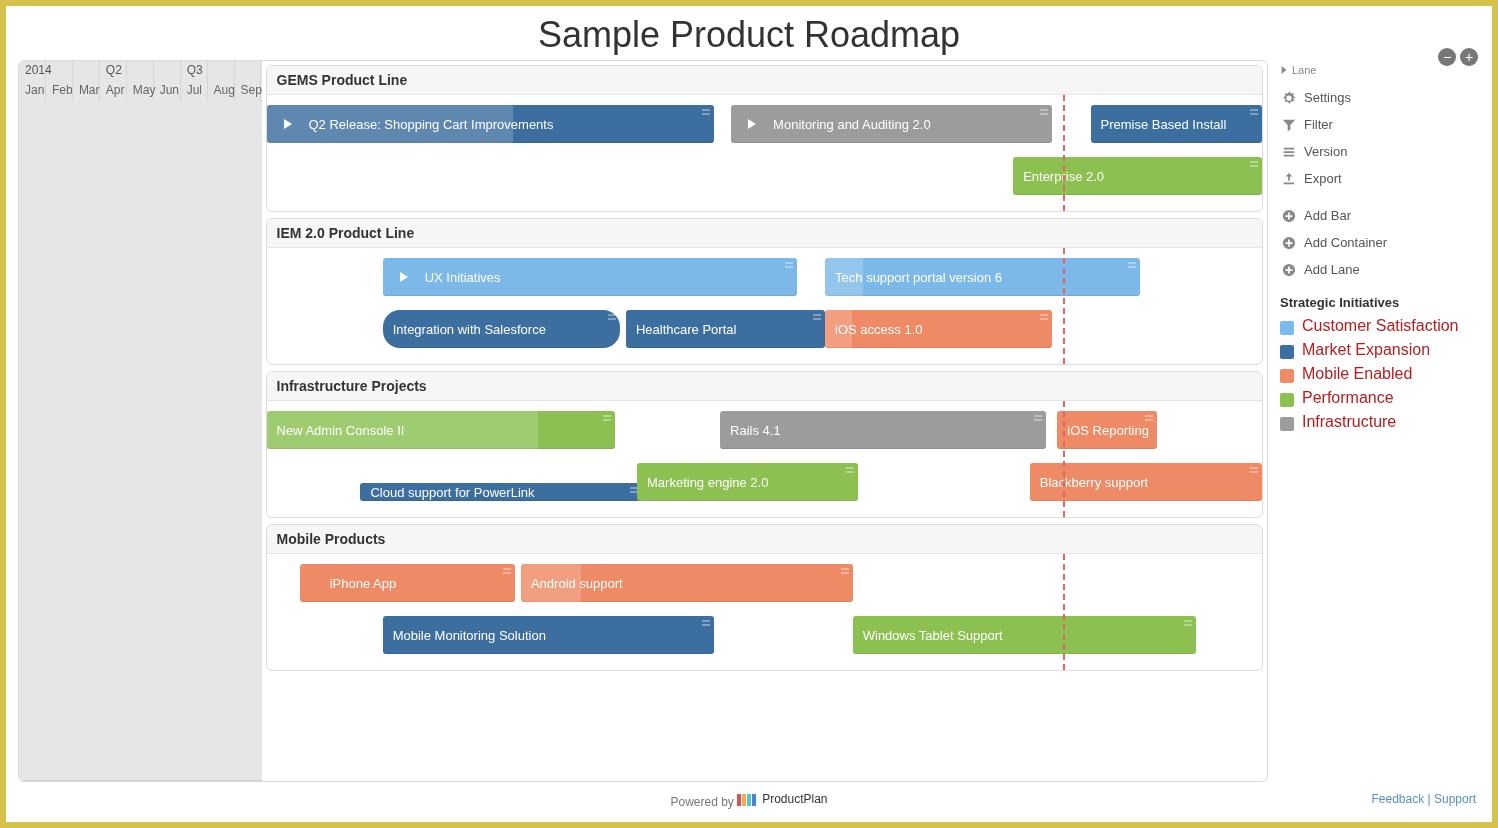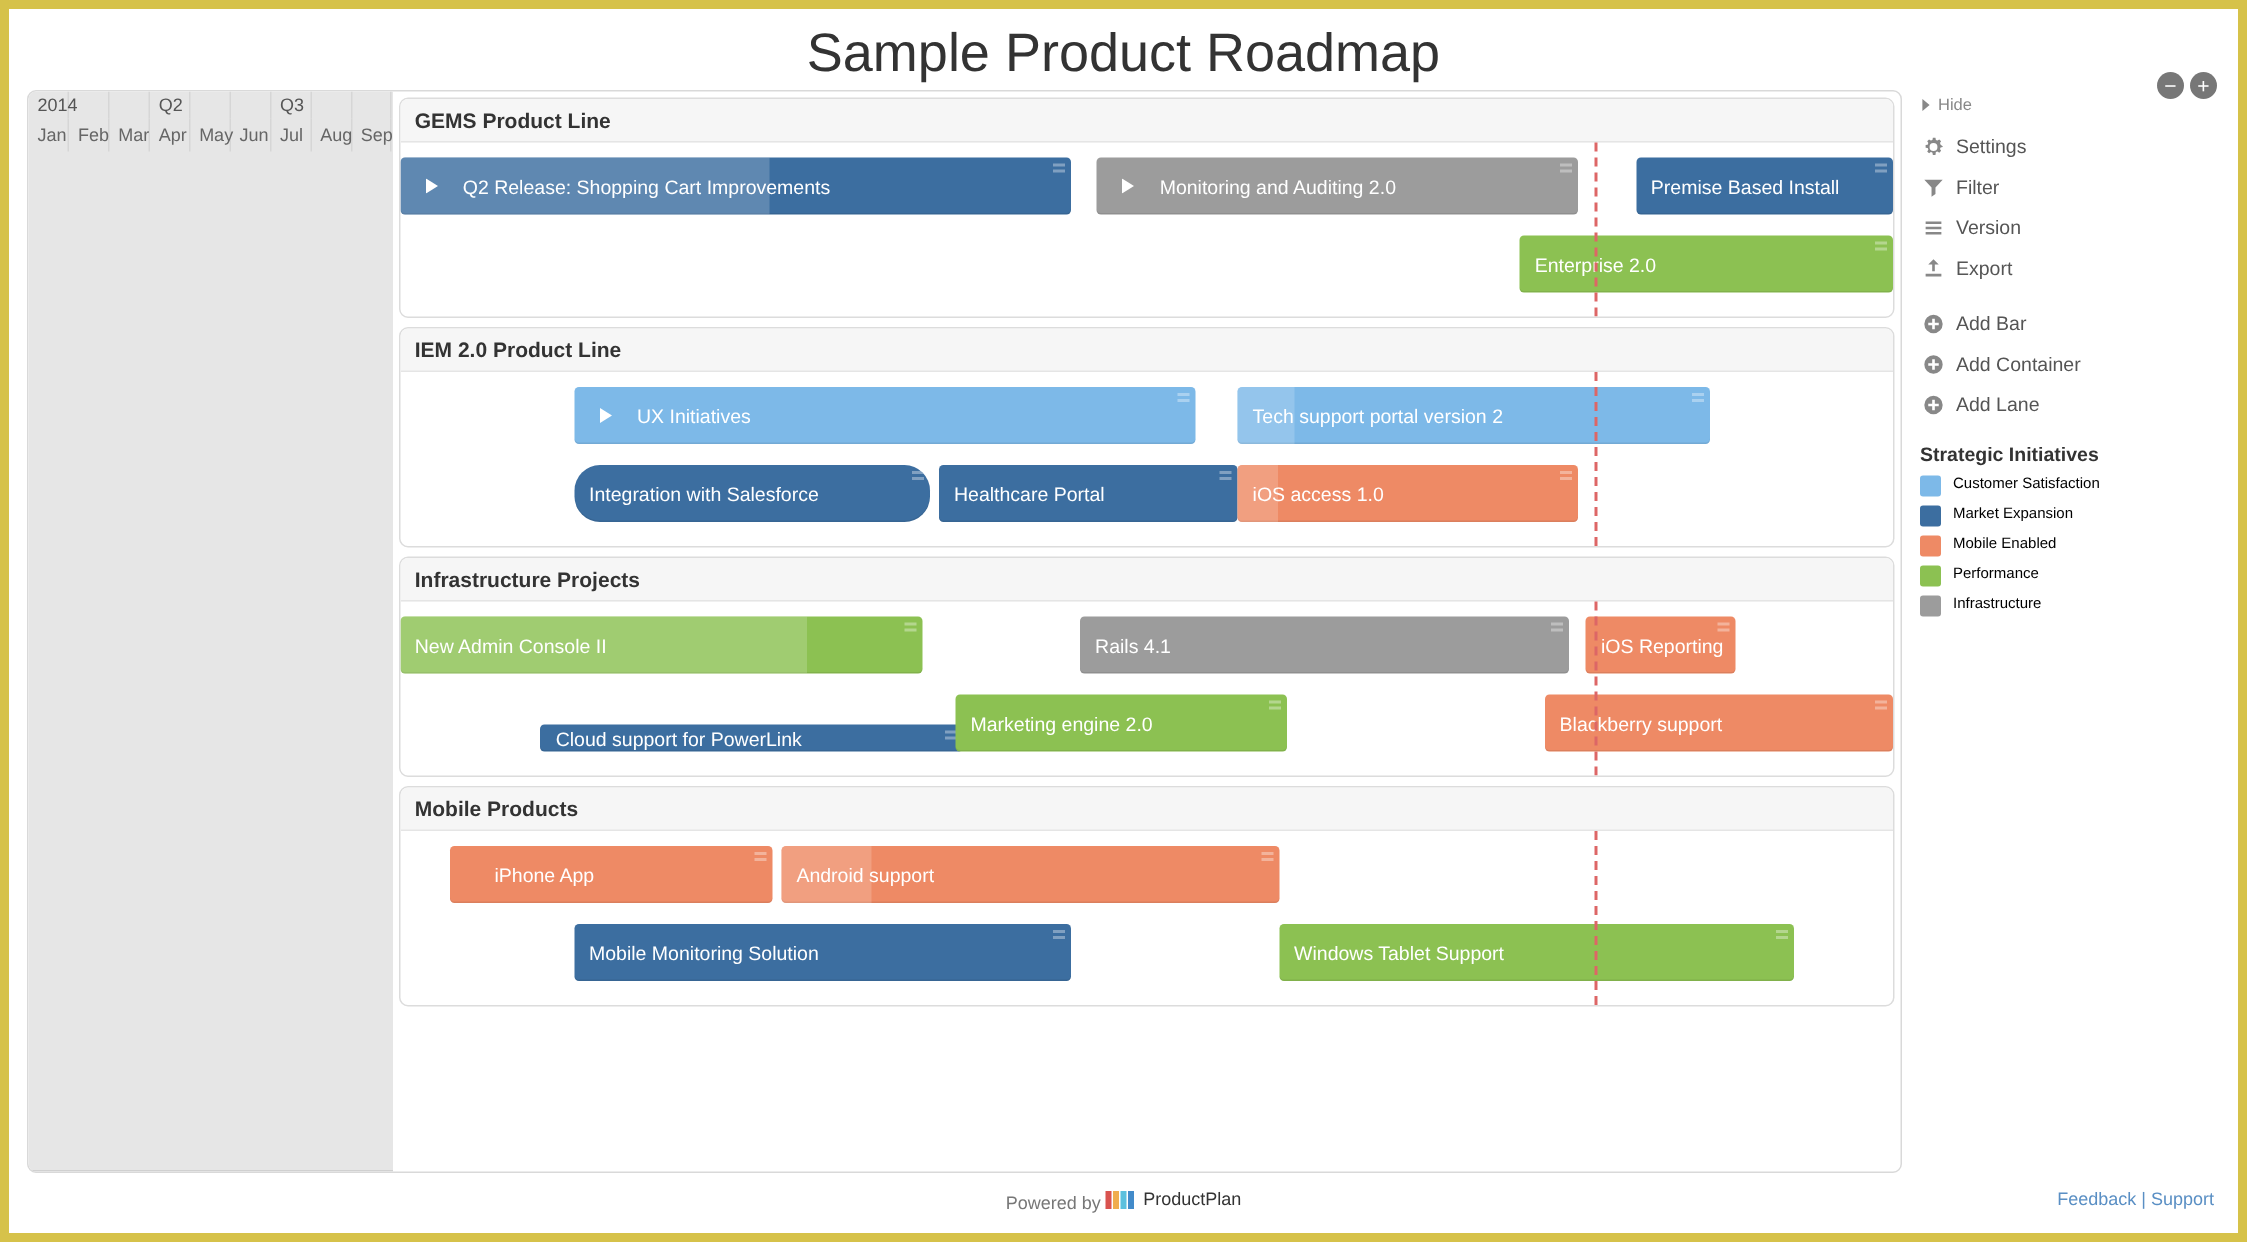--- a/index.html
+++ b/index.html
@@ -37,21 +37,21 @@
 
   .today-line { position:absolute; top:0; bottom:0; width:0; border-left:2px dashed #d66; left: var(--today-left); pointer-events:none; }
 
   
   .sidebar { width:200px; font-size:13px; color:#555; padding-top:4px; }
   .hide-link { font-size:11px; color:#888; margin-bottom:8px; cursor:pointer; display:flex; align-items:center; gap:4px; }
   .hide-link svg { width:8px; height:8px; fill:#888; }
   .side-item { display:flex; align-items:center; gap:8px; padding:6px 2px; cursor:pointer; color:#555; }
   .side-sep { height:10px; }
   .side-heading { font-weight:bold; color:#333; margin:12px 0 4px; }
-  .legend-item { display:flex; align-items:flex-start; gap:8px; padding:3px 0; font-size:10px; color:#000000; }
+  .legend-item { display:flex; align-items:flex-end; gap:8px; padding:3px 0; font-size:16px; color:#b91c1c; }
   .swatch { width:14px; height:14px; border-radius:2px; }
 
   .icon { width:14px; height:14px; display:inline-flex; align-items:center; justify-content:center; }
   .icon svg { width:14px; height:14px; fill:#888; }
 
   .footer { text-align:center; font-size:12px; color:#777; padding:6px 0 2px; position:relative; }
   .footer .right-links { position:absolute; right:16px; top:6px; color:#5a8fc4; }
   .footer .right-links span { cursor:pointer; }
   .brand-logo { display:inline-flex; align-items:flex-end; gap:2px; font-weight:500; color:#333; }
   .brand-logo .bars { display:inline-flex; gap:1px; margin-right:4px; }
@@ -137,21 +137,21 @@
               <div class="bar light" style="left:11.67%;width:41.67%;background:#7db9e8;">
                 <span class="expander">
                   <svg viewBox="0 0 8 10">
                     <path d="M0 0 L8 5 L0 10 Z"></path>
                   </svg>
                 </span>
                 <span>UX Initiatives</span>
                 <span class="handle"></span>
               </div>
               <div class="bar light" style="left:56.11%;width:31.67%;background:#7db9e8;--prog:12%">
-                <span>Tech support portal version 2</span>
+                <span>Tech support portal version 6</span>
                 <span class="handle"></span>
               </div>
             </div>
             <div class="track">
               <div class="bar light" style="left:11.67%;width:23.89%;background:#3c6ea0;border-radius:17px;">
                 <span>Integration with Salesforce</span>
                 <span class="handle"></span>
               </div>
               <div class="bar light" style="left:36.11%;width:20.00%;background:#3c6ea0;">
                 <span>Healthcare Portal</span>
@@ -226,21 +226,21 @@
     </div>
         </div>
       </div>
   </div>
 
   <div class="sidebar">
     <div class="hide-link">
       <svg viewBox="0 0 10 10">
           <path d="M2 0 L8 5 L2 10 Z"></path>
         </svg>
-      <span>Hide</span>
+      <span>Lane</span>
     </div>
     <div id="side-items">
         <div class="side-item">
           <span class="icon">
             <svg viewBox="0 0 16 16">
               <path d="M8 5a3 3 0 100 6 3 3 0 000-6zm7 3l-1.6.3a5.6 5.6 0 01-.5 1.2l.9 1.4-1.4 1.4-1.4-.9a5.6 5.6 0 01-1.2.5L9.5 14h-2l-.3-1.6a5.6 5.6 0 01-1.2-.5l-1.4.9L3.2 11.4l.9-1.4a5.6 5.6 0 01-.5-1.2L2 8.5v-2l1.6-.3c.1-.4.3-.8.5-1.2l-.9-1.4L4.6 2.2l1.4.9c.4-.2.8-.4 1.2-.5L7.5 1h2l.3 1.6c.4.1.8.3 1.2.5l1.4-.9 1.4 1.4-.9 1.4c.2.4.4.8.5 1.2L15 7.5v1z"></path>
             </svg>
           </span>
           <span>Settings</span>
         </div>

